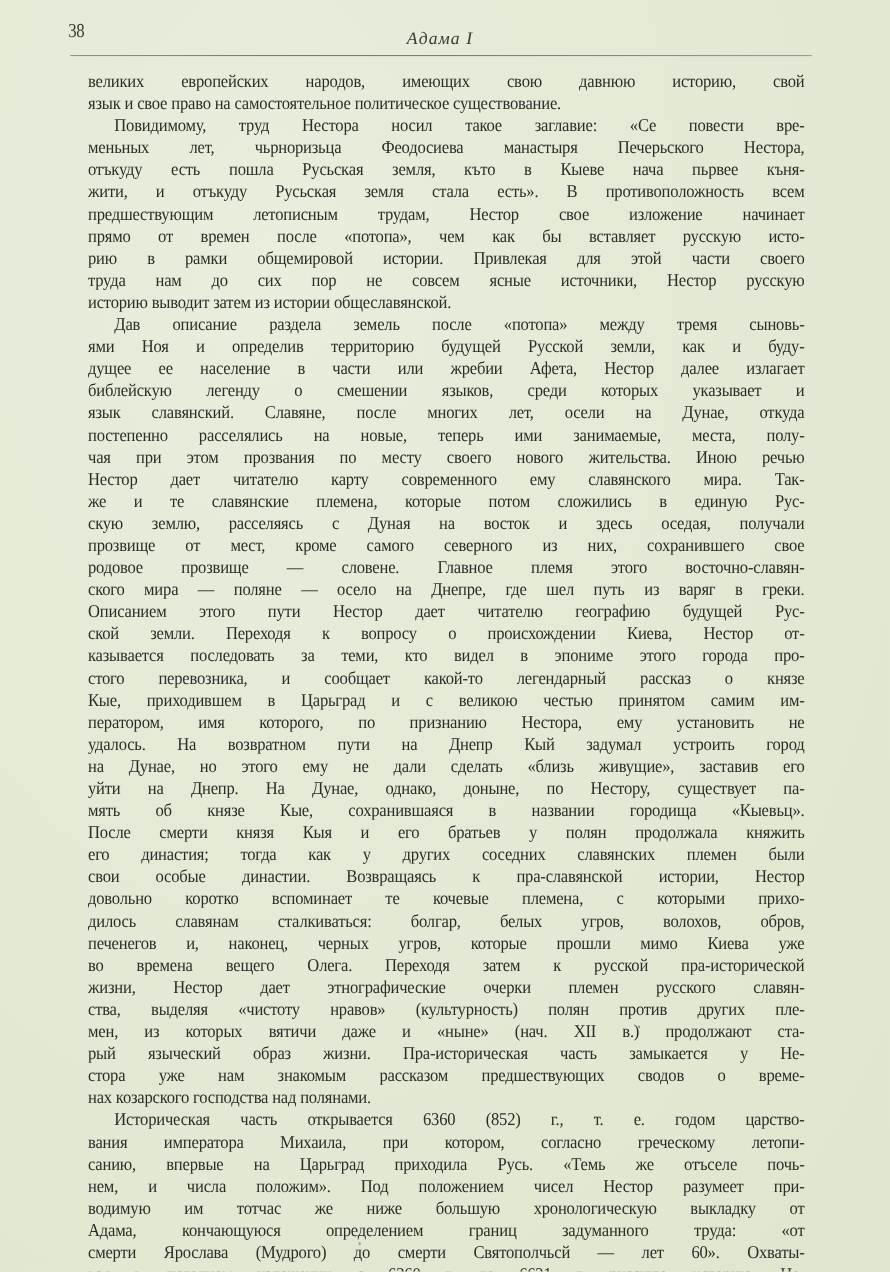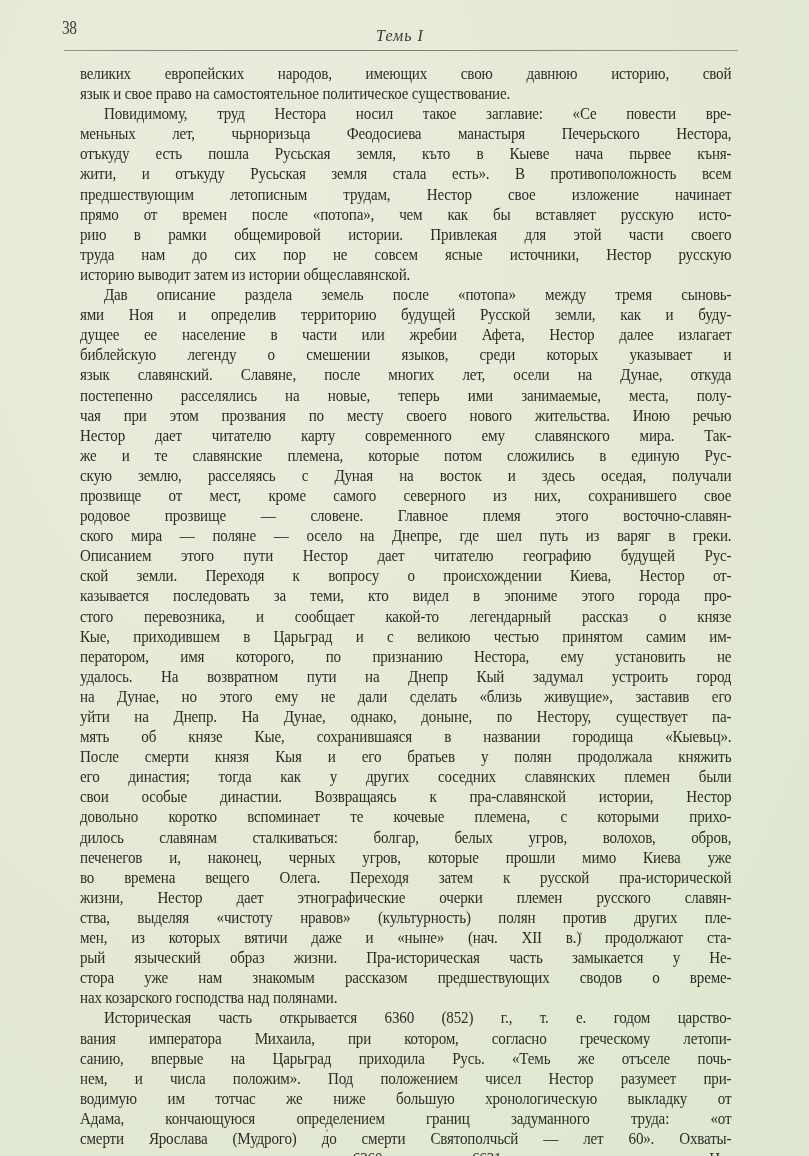--- a/index.html
+++ b/index.html
@@ -90,21 +90,21 @@
       border-radius: 50%;
       opacity: 0.6;
     }
   </style>
 </head>
 <body>
 
 <div class="page">
   <div class="running-head">
     <span class="page-number">38</span>
-    <span class="chapter-title">Темь I</span>
+    <span class="chapter-title">Адама I</span>
     <div class="head-rule"></div>
   </div>
 
   <div class="text-block" id="text-block">
       <span class="line">великих европейских народов, имеющих свою давнюю историю, свой</span>
       <span class="line last">язык и свое право на самостоятельное политическое существование.</span>
       <span class="line indent">Повидимому, труд Нестора носил такое заглавие: «Се повести вре-</span>
       <span class="line">меньных лет, чьрноризьца Феодосиева манастыря Печерьского Нестора,</span>
       <span class="line">отъкуду есть пошла Русьская земля, къто в Кыеве нача пьрвее къня-</span>
       <span class="line">жити, и отъкуду Русьская земля стала есть». В противоположность всем</span>

